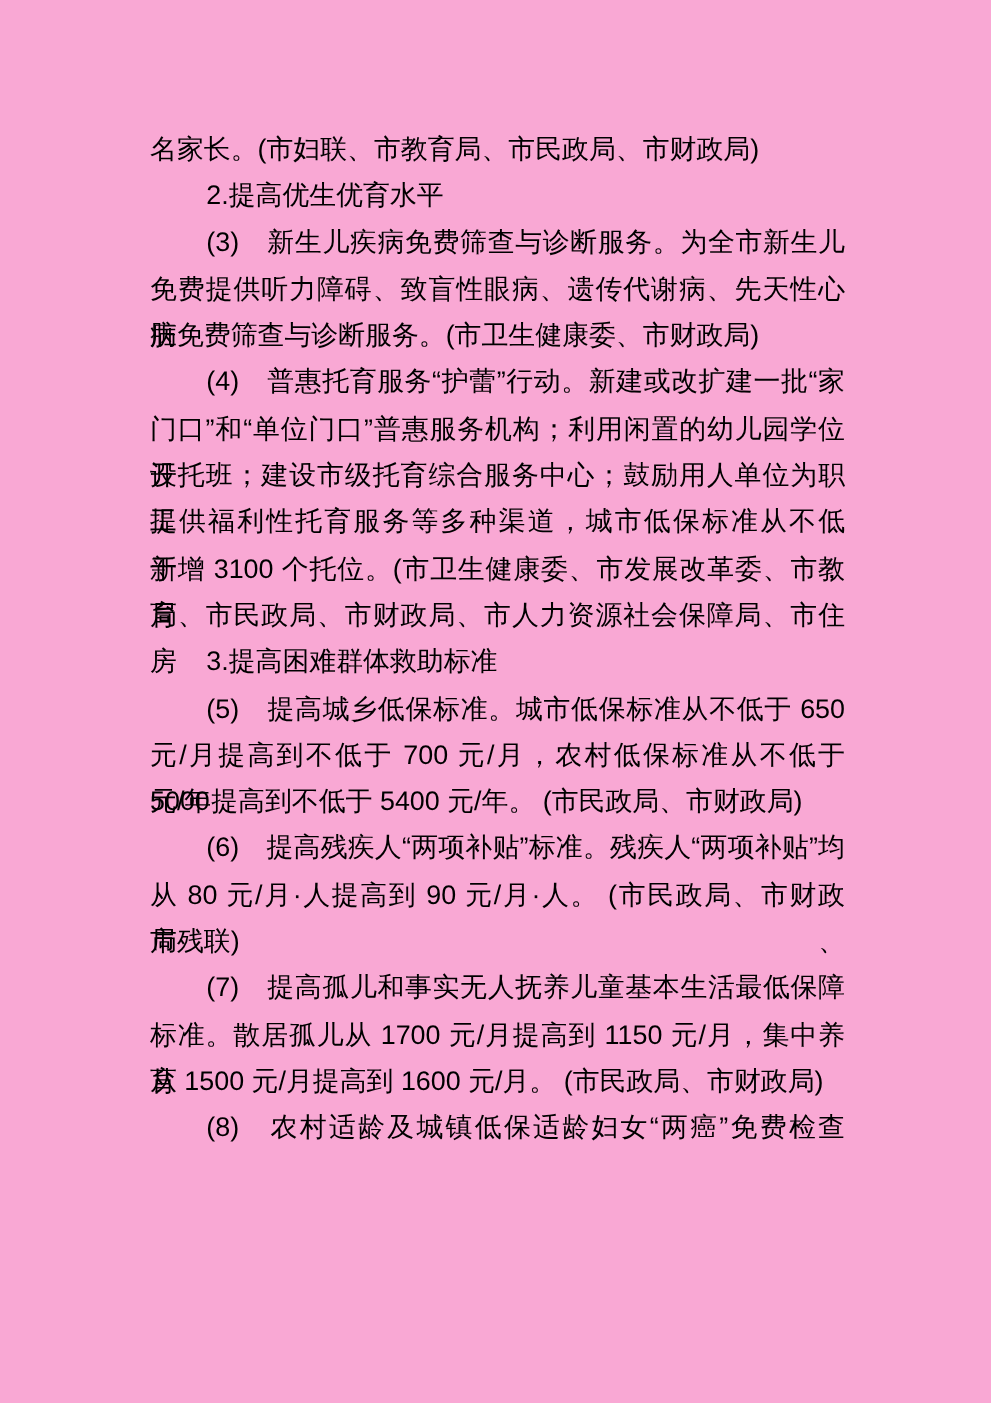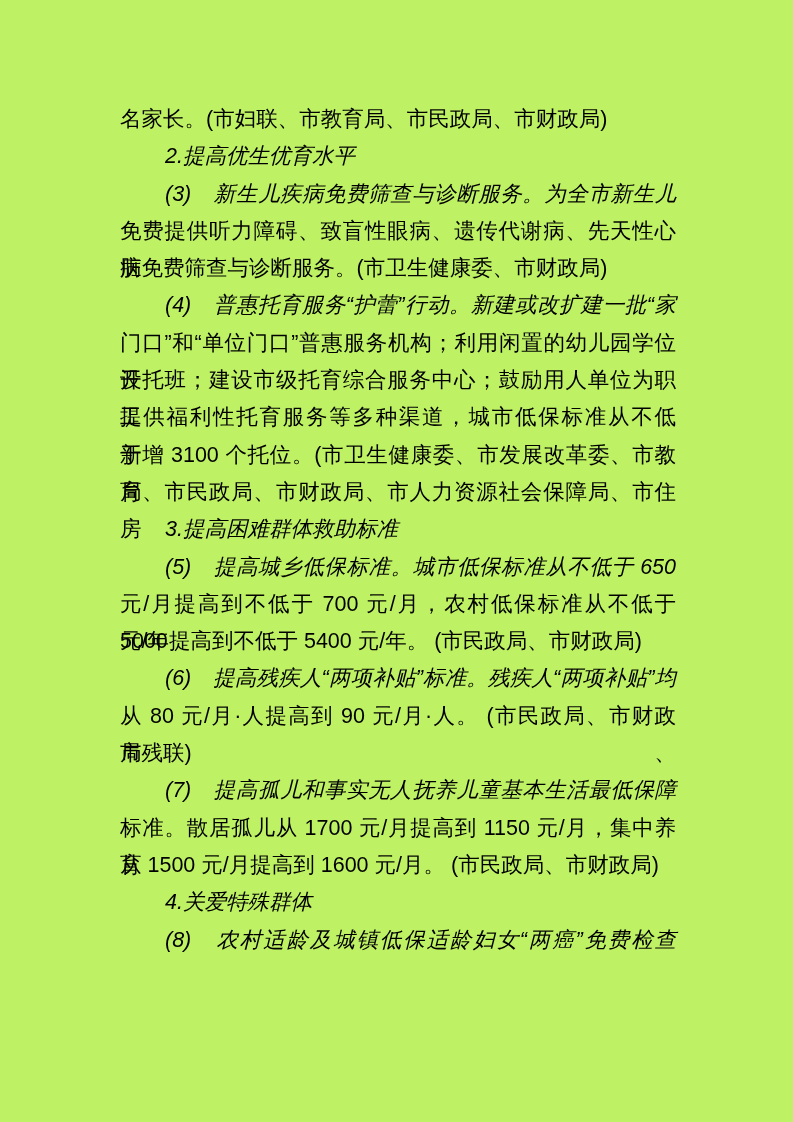--- a/index.html
+++ b/index.html
@@ -12,21 +12,21 @@
     width: 793px;
     height: 1122px;
     background: #ffffff;
     color: #000000;
     font-family: "Liberation Sans", "DejaVu Sans", sans-serif;
     overflow: hidden;
   }
   .page {
     position: absolute;
     inset: 0;
-    background: #bef264;
+    background: #f9a8d4;
   }
   .text-block {
     position: absolute;
     left: 120px;
     top: 101px;
     width: 556px;
   }
   .line {
     height: 37.3px;
     line-height: 37.3px;
@@ -34,21 +34,20 @@
     text-align: left;
     white-space: normal;
     color: #000000;
   }
   .line.justify {
     text-align: justify;
     text-align-last: justify;
   }
   .line.indent {
     text-indent: 45px;
-    font-style: italic;
   }
 </style>
 </head>
 <body>
 
 <div class="page">
   <div class="text-block">
       <div class="line">名家长。(市妇联、市教育局、市民政局、市财政局)</div>
       <div class="line indent">2.提高优生优育水平</div>
       <div class="line indent justify">(3)　新生儿疾病免费筛查与诊断服务。为全市新生儿</div>
@@ -63,16 +62,15 @@
       <div class="line indent">3.提高困难群体救助标准</div>
       <div class="line indent justify">(5)　提高城乡低保标准。城市低保标准从不低于 650</div>
       <div class="line justify">元/月提高到不低于 700 元/月，农村低保标准从不低于 5000</div>
       <div class="line">元/年提高到不低于 5400 元/年。 (市民政局、市财政局)</div>
       <div class="line indent justify">(6)　提高残疾人“两项补贴”标准。残疾人“两项补贴”均</div>
       <div class="line justify">从 80 元/月·人提高到 90 元/月·人。 (市民政局、市财政局、</div>
       <div class="line">市残联)</div>
       <div class="line indent justify">(7)　提高孤儿和事实无人抚养儿童基本生活最低保障</div>
       <div class="line justify">标准。散居孤儿从 1700 元/月提高到 1150 元/月，集中养育</div>
       <div class="line">从 1500 元/月提高到 1600 元/月。 (市民政局、市财政局)</div>
-      <div class="line indent">4.关爱特殊群体</div>
       <div class="line indent justify">(8)　农村适龄及城镇低保适龄妇女“两癌”免费检查</div>
     </div>
 </div>
 
 </body></html>

